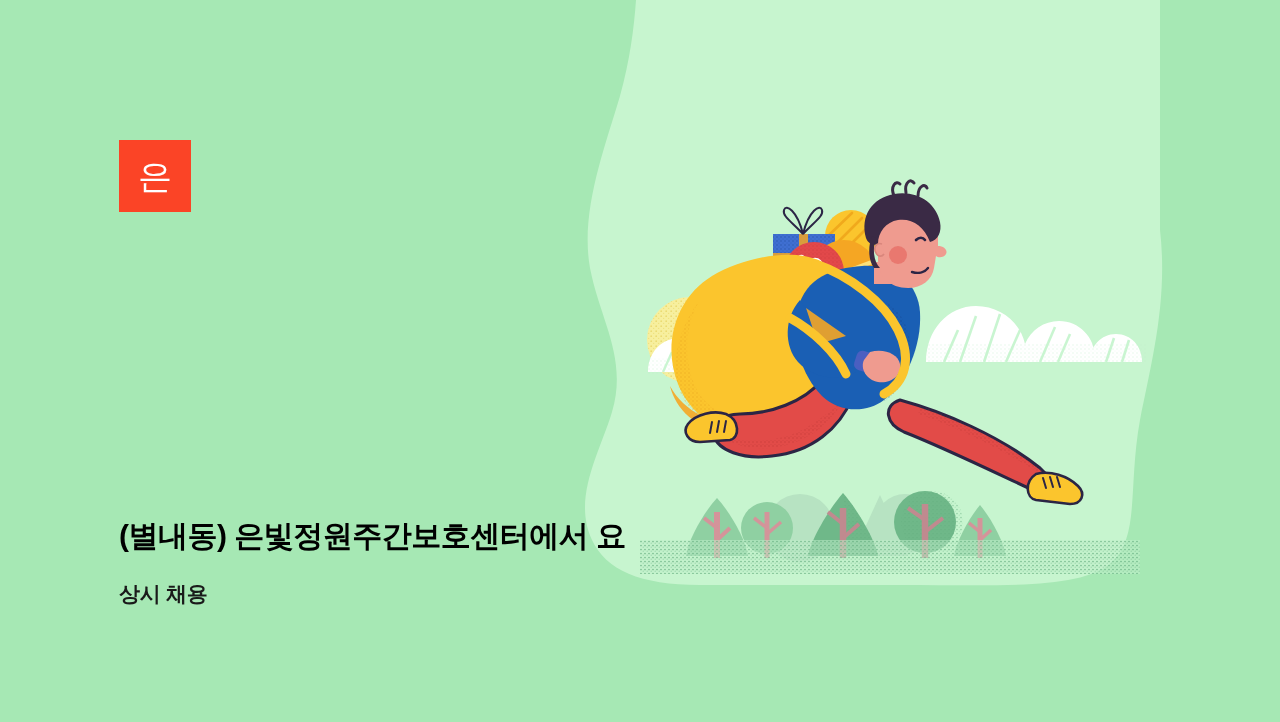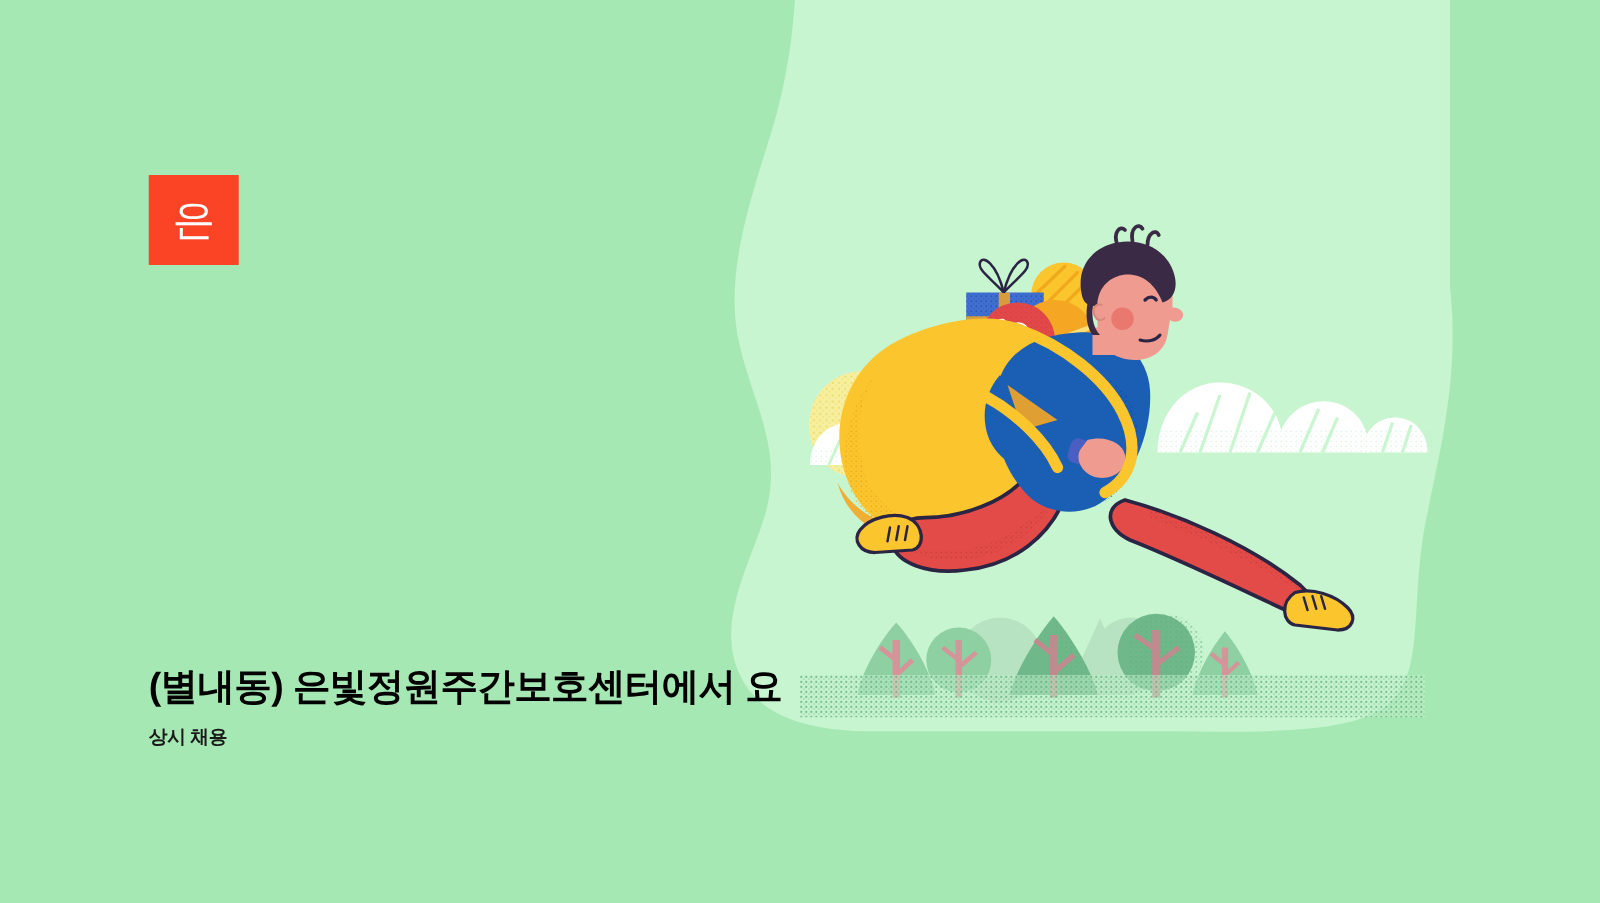--- a/index.html
+++ b/index.html
@@ -56,33 +56,33 @@
     font-weight: 700;
     color: #000000;
     white-space: nowrap;
     letter-spacing: -1px;
   }
 
   
   #job-title {
     position: absolute;
     left: 119px;
-    top: 532px;
+    top: 518px;
     font-size: 30px;
     line-height: 1.2;
     font-weight: 700;
     color: #000000;
     white-space: nowrap;
     letter-spacing: -0.5px;
   }
   #job-status {
     position: absolute;
     left: 119px;
     top: 581px;
-    font-size: 15px;
+    font-size: 21px;
     line-height: 1.2;
     font-weight: 700;
     color: #1a1a1a;
     white-space: nowrap;
     letter-spacing: -0.3px;
   }
 </style>
 </head>
 <body>
 

